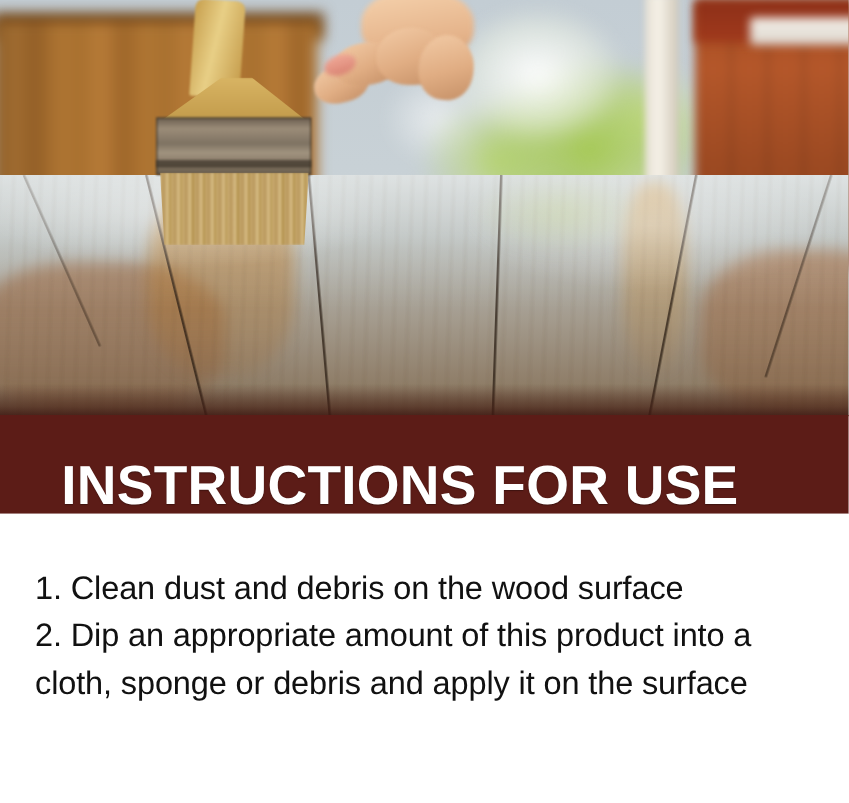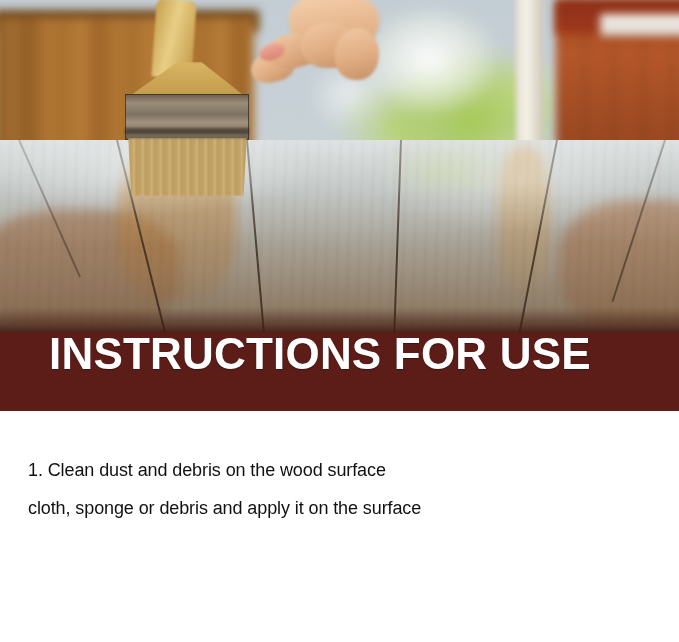--- a/index.html
+++ b/index.html
@@ -278,21 +278,21 @@
 
   
   .banner {
     position: absolute;
     left: 0;
     top: 332px;
     width: 679px;
     height: 79px;
     background: #5c1c17;
     display: flex;
-    align-items: flex-start;
+    align-items: flex-end;
   }
   .banner-title {
     margin-left: 49px;
     color: #ffffff;
     font-family: "Liberation Sans", sans-serif;
     font-weight: bold;
     font-size: 44px;
     letter-spacing: .2px;
     line-height: 1;
     white-space: nowrap;
@@ -308,21 +308,21 @@
     top: 411px;
     width: 679px;
     height: 231px;
     background: #ffffff;
     padding: 40px 20px 0 28px;
     box-sizing: border-box;
   }
   .instr-line {
     color: #111111;
     font-family: "Liberation Sans", sans-serif;
-    font-size: 18px;
+    font-size: 26px;
     line-height: 38px;
     white-space: nowrap;
     letter-spacing: -0.1px;
   }
 </style>
 </head>
 <body>
 
 <div id="page">
 
@@ -377,16 +377,17 @@
 
     <div class="photo-bottom-shade"></div>
   </div>
 
   <div class="banner">
     <div class="banner-title">INSTRUCTIONS FOR USE</div>
   </div>
 
   <div class="instructions">
     <div class="instr-line">1. Clean dust and debris on the wood surface</div>
+    <div class="instr-line">2. Dip an appropriate amount of this product into a</div>
     <div class="instr-line">cloth, sponge or debris and apply it on the surface</div>
   </div>
 
 </div>
 
 </body></html>

